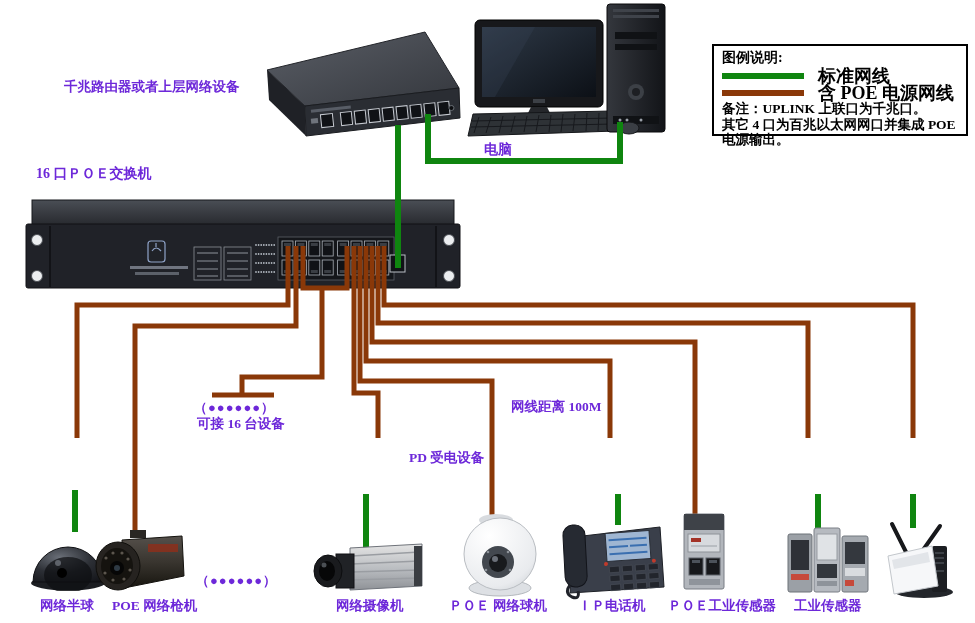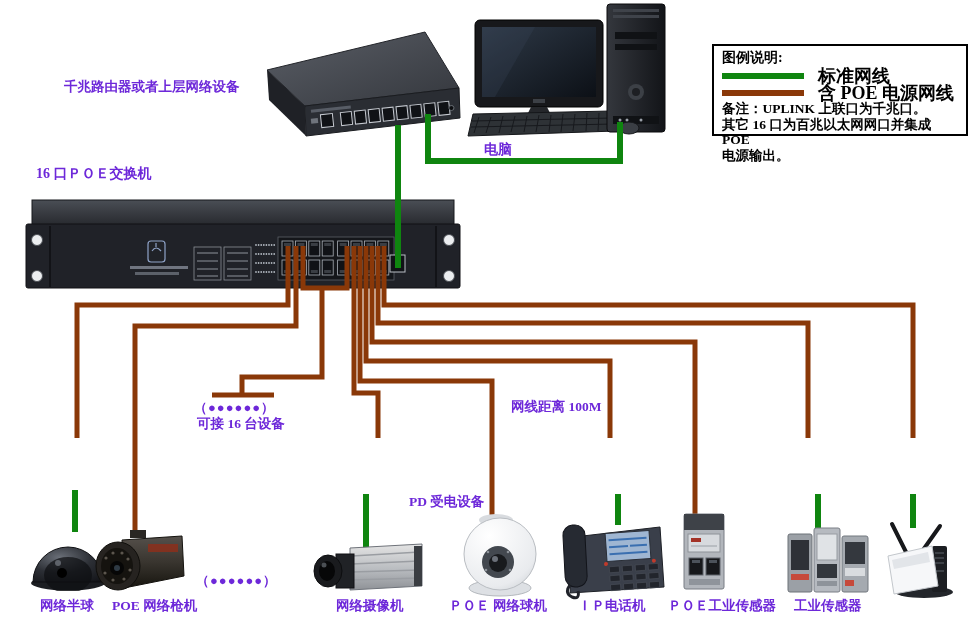--- a/index.html
+++ b/index.html
@@ -424,21 +424,21 @@
       <polygon points="16,42 52,34 54,44 18,51" fill="#e2e5e9"></polygon>
     </svg>
   </div>
 
   <div class="lbl" style="left:64px;top:78px;">千兆路由器或者上层网络设备</div>
   <div class="lbl" style="left:36px;top:165px;font-size:14px;">16 口ＰＯＥ交换机</div>
   <div class="lbl" style="left:468px;top:141px;font-size:14px;margin-left:16px;">电脑</div>
   <div class="lbl dots" style="left:194px;top:399px;">（●●●●●●）</div>
   <div class="lbl" style="left:197px;top:415px;">可接 16 台设备</div>
   <div class="lbl" style="left:511px;top:398px;">网线距离 100M</div>
-  <div class="lbl" style="left:409px;top:449px;margin-top:44px;">PD 受电设备</div>
+  <div class="lbl" style="left:409px;top:449px;">PD 受电设备</div>
   <div class="lbl dots" style="left:196px;top:572px;">（●●●●●●）</div>
 
   <div class="lbl" style="left:40px;top:597px;">网络半球</div>
   <div class="lbl" style="left:112px;top:597px;">POE 网络枪机</div>
   <div class="lbl" style="left:336px;top:597px;">网络摄像机</div>
   <div class="lbl" style="left:449px;top:597px;">ＰＯＥ 网络球机</div>
   <div class="lbl" style="left:578px;top:597px;">ＩＰ电话机</div>
   <div class="lbl" style="left:668px;top:597px;">ＰＯＥ工业传感器</div>
   <div class="lbl" style="left:794px;top:597px;">工业传感器</div>
   <div class="lbl" style="left:888px;top:597px;margin-top:38px;">无线 AP</div>
@@ -447,17 +447,17 @@
     <div class="title">图例说明:</div>
     <div class="legend-row">
       <div class="legend-bar" style="background: rgb(15, 133, 15);"></div>
       <span class="txt">标准网线</span>
     </div>
     <div class="legend-row">
       <div class="legend-bar" style="background: rgb(138, 56, 8);"></div>
       <span class="txt">含 POE 电源网线</span>
     </div>
     <div class="note">备注：UPLINK 上联口为千兆口。</div>
-    <div class="note">其它 16 口为百兆以太网网口并集成 POE</div>
+    <div class="note">其它 4 口为百兆以太网网口并集成 POE</div>
     <div class="note">电源输出。</div>
   </div>
 
 </div>
 
 </body></html>

